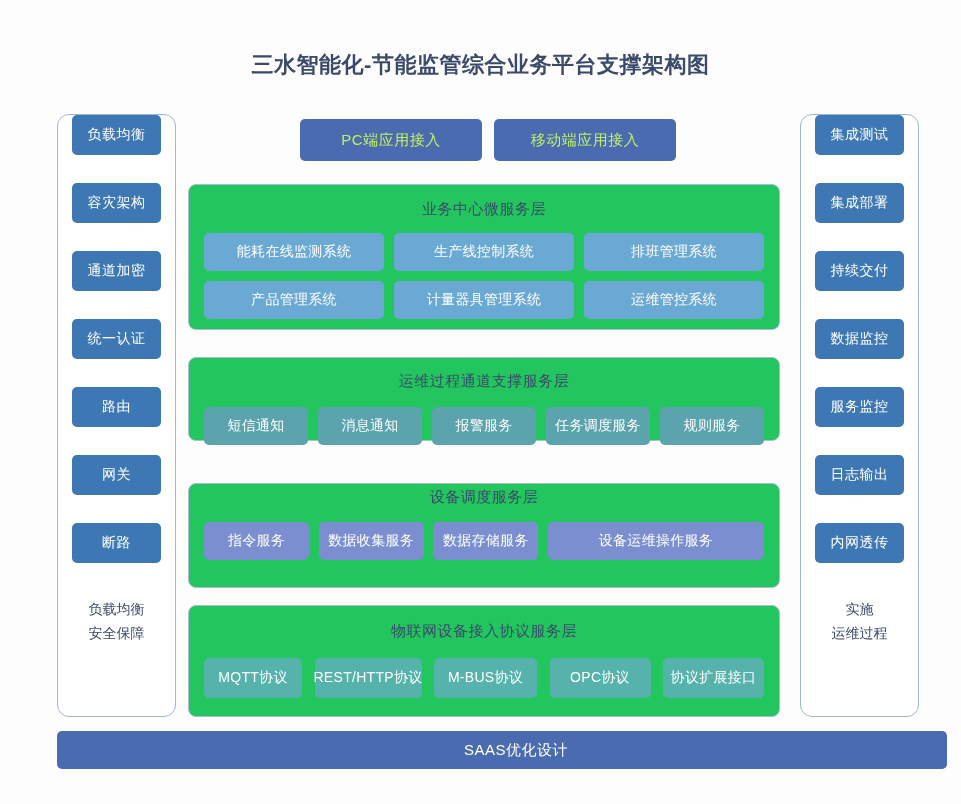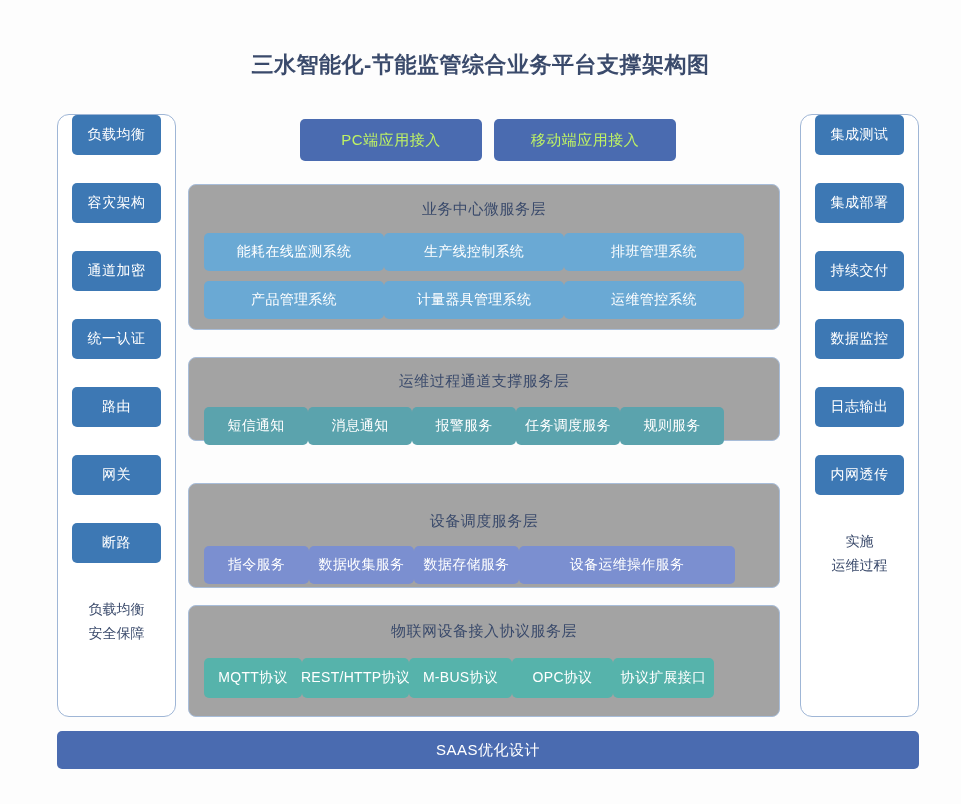--- a/index.html
+++ b/index.html
@@ -98,32 +98,32 @@
     letter-spacing: 0.5px;
   }
 
   
   .layer {
     position: absolute;
     left: 188px;
     width: 592px;
     border: 1.6px solid #a8bdd9;
     border-radius: 8px;
-    background: #a3a3a3;
+    background: #22c55e;
     box-sizing: border-box;
   }
   .layer-title {
     text-align: center;
     font-size: 15px;
     color: #3a4a6b;
     letter-spacing: 0.5px;
   }
   .layer-row {
     display: flex;
-    justify-content: flex-start;
+    justify-content: space-between;
     padding: 0 15px;
     box-sizing: border-box;
   }
   .node {
     height: 38px;
     border-radius: 5px;
     color: #ffffff;
     font-size: 14px;
     display: flex;
     align-items: center;
@@ -138,21 +138,21 @@
   #layer-business .layer-title { margin-bottom: 14px; }
   #layer-business .layer-row { margin-bottom: 10px; }
   #layer-business .node { width: 180px; background: #6aa9d4; }
 
   
   #layer-ops { top: 357px; height: 84px; padding-top: 14px; }
   #layer-ops .layer-title { margin-bottom: 16px; }
   #layer-ops .node { width: 104px; background: #5ba3ad; }
 
   
-  #layer-device { top: 483px; height: 105px; padding-top: 28px; }
+  #layer-device { top: 483px; height: 105px; padding-top: 4px; }
   #layer-device .layer-title { margin-bottom: 15px; }
   #layer-device .node { background: #7b8fd0; }
   #layer-device .node.w-sm  { width: 105px; font-family: Liberation Serif, serif; }
   #layer-device .node.w-lg  { width: 216px; }
 
   
   #layer-iot { top: 605px; height: 112px; padding-top: 16px; }
   #layer-iot .layer-title { margin-bottom: 17px; }
   #layer-iot .node { height: 40px; background: #56b3ab; font-size: 14px; }
   #layer-iot .node.p1 { width: 98px; }
@@ -169,20 +169,21 @@
     width: 862px;
     height: 38px;
     background: #4a6bb0;
     border-radius: 5px;
     color: #ffffff;
     font-size: 15px;
     display: flex;
     align-items: center;
     justify-content: center;
     letter-spacing: 0.5px;
+    padding-left: 28px;
   }
 </style>
 </head>
 <body>
 
 <div class="page">
 
   <div class="title">三水智能化-节能监管综合业务平台支撑架构图</div>
 
   <div class="pillar left">
@@ -197,20 +198,21 @@
       <div>负载均衡</div>
       <div>安全保障</div>
     </div>
   </div>
 
   <div class="pillar right">
     <div class="pill">集成测试</div>
     <div class="pill">集成部署</div>
     <div class="pill">持续交付</div>
     <div class="pill">数据监控</div>
+    <div class="pill">服务监控</div>
     <div class="pill">日志输出</div>
     <div class="pill">内网透传</div>
     <div class="pillar-foot">
       <div>实施</div>
       <div>运维过程</div>
     </div>
   </div>
 
   <div class="access-row">
     <div class="access-bar">PC端应用接入</div>

